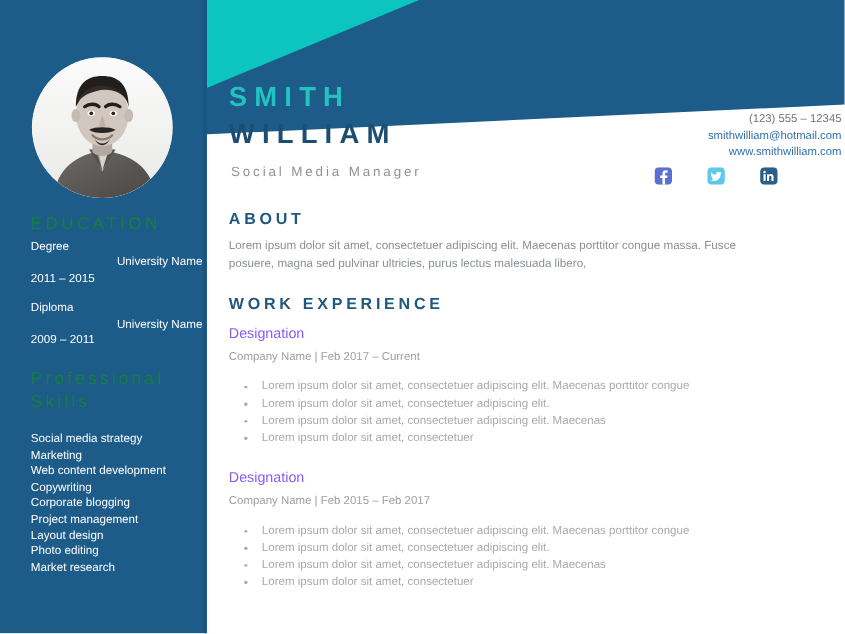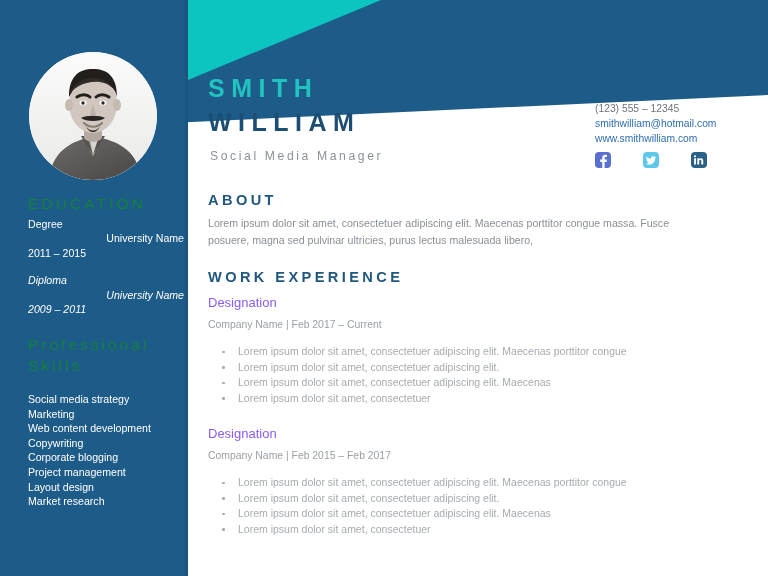--- a/index.html
+++ b/index.html
@@ -131,21 +131,21 @@
     line-height: 16px;
   }
 
   
   .contact {
     position: absolute;
     left: 595px;
     top: 101px;
     width: 170px;
     z-index: 5;
-    text-align: left;
+    text-align: right;
   }
   .contact .phone {
     color: #6f7479;
     font-size: 10.3px;
     line-height: 15px;
     white-space: nowrap;
   }
   .contact .email,
   .contact .website {
     color: #2f6fb0;
@@ -303,39 +303,40 @@
 
     <div class="side-block" style="top:193px;">
       <div class="side-head">EDUCATION</div>
 
       <div class="side-entry" style="margin-top:3px;">
         <span class="role">Degree</span>
         <span class="org">University Name</span>
         <span class="years">2011  – 2015</span>
       </div>
 
-      <div class="side-entry" style="margin-top:13px;font-style:italic;">
+      <div class="side-entry" style="margin-top:13px;">
         <span class="role"> Diploma</span>
         <span class="org">University Name</span>
         <span class="years">2009  – 2011</span>
       </div>
     </div>
 
     <div class="side-block" style="top:334px;">
       <div class="side-head two-line">Professional
 Skills</div>
 
       <div style="margin-top:16px;">
         <div class="skill-line">Social media strategy</div>
         <div class="skill-line">Marketing</div>
         <div class="skill-line">Web content development</div>
         <div class="skill-line">Copywriting</div>
         <div class="skill-line">Corporate blogging</div>
         <div class="skill-line">Project management</div>
         <div class="skill-line">Layout design</div>
+        <div class="skill-line">Photo editing</div>
         <div class="skill-line">Market research</div>
       </div>
     </div>
   </div>
 
   <div class="contact">
     <div class="phone">(123) 555 – 12345</div>
     <a class="email" href="#" style="text-decoration:none;display:block;">smithwilliam@hotmail.com</a>
     <a class="website" href="#" style="text-decoration:none;display:block;">www.smithwilliam.com</a>
 

